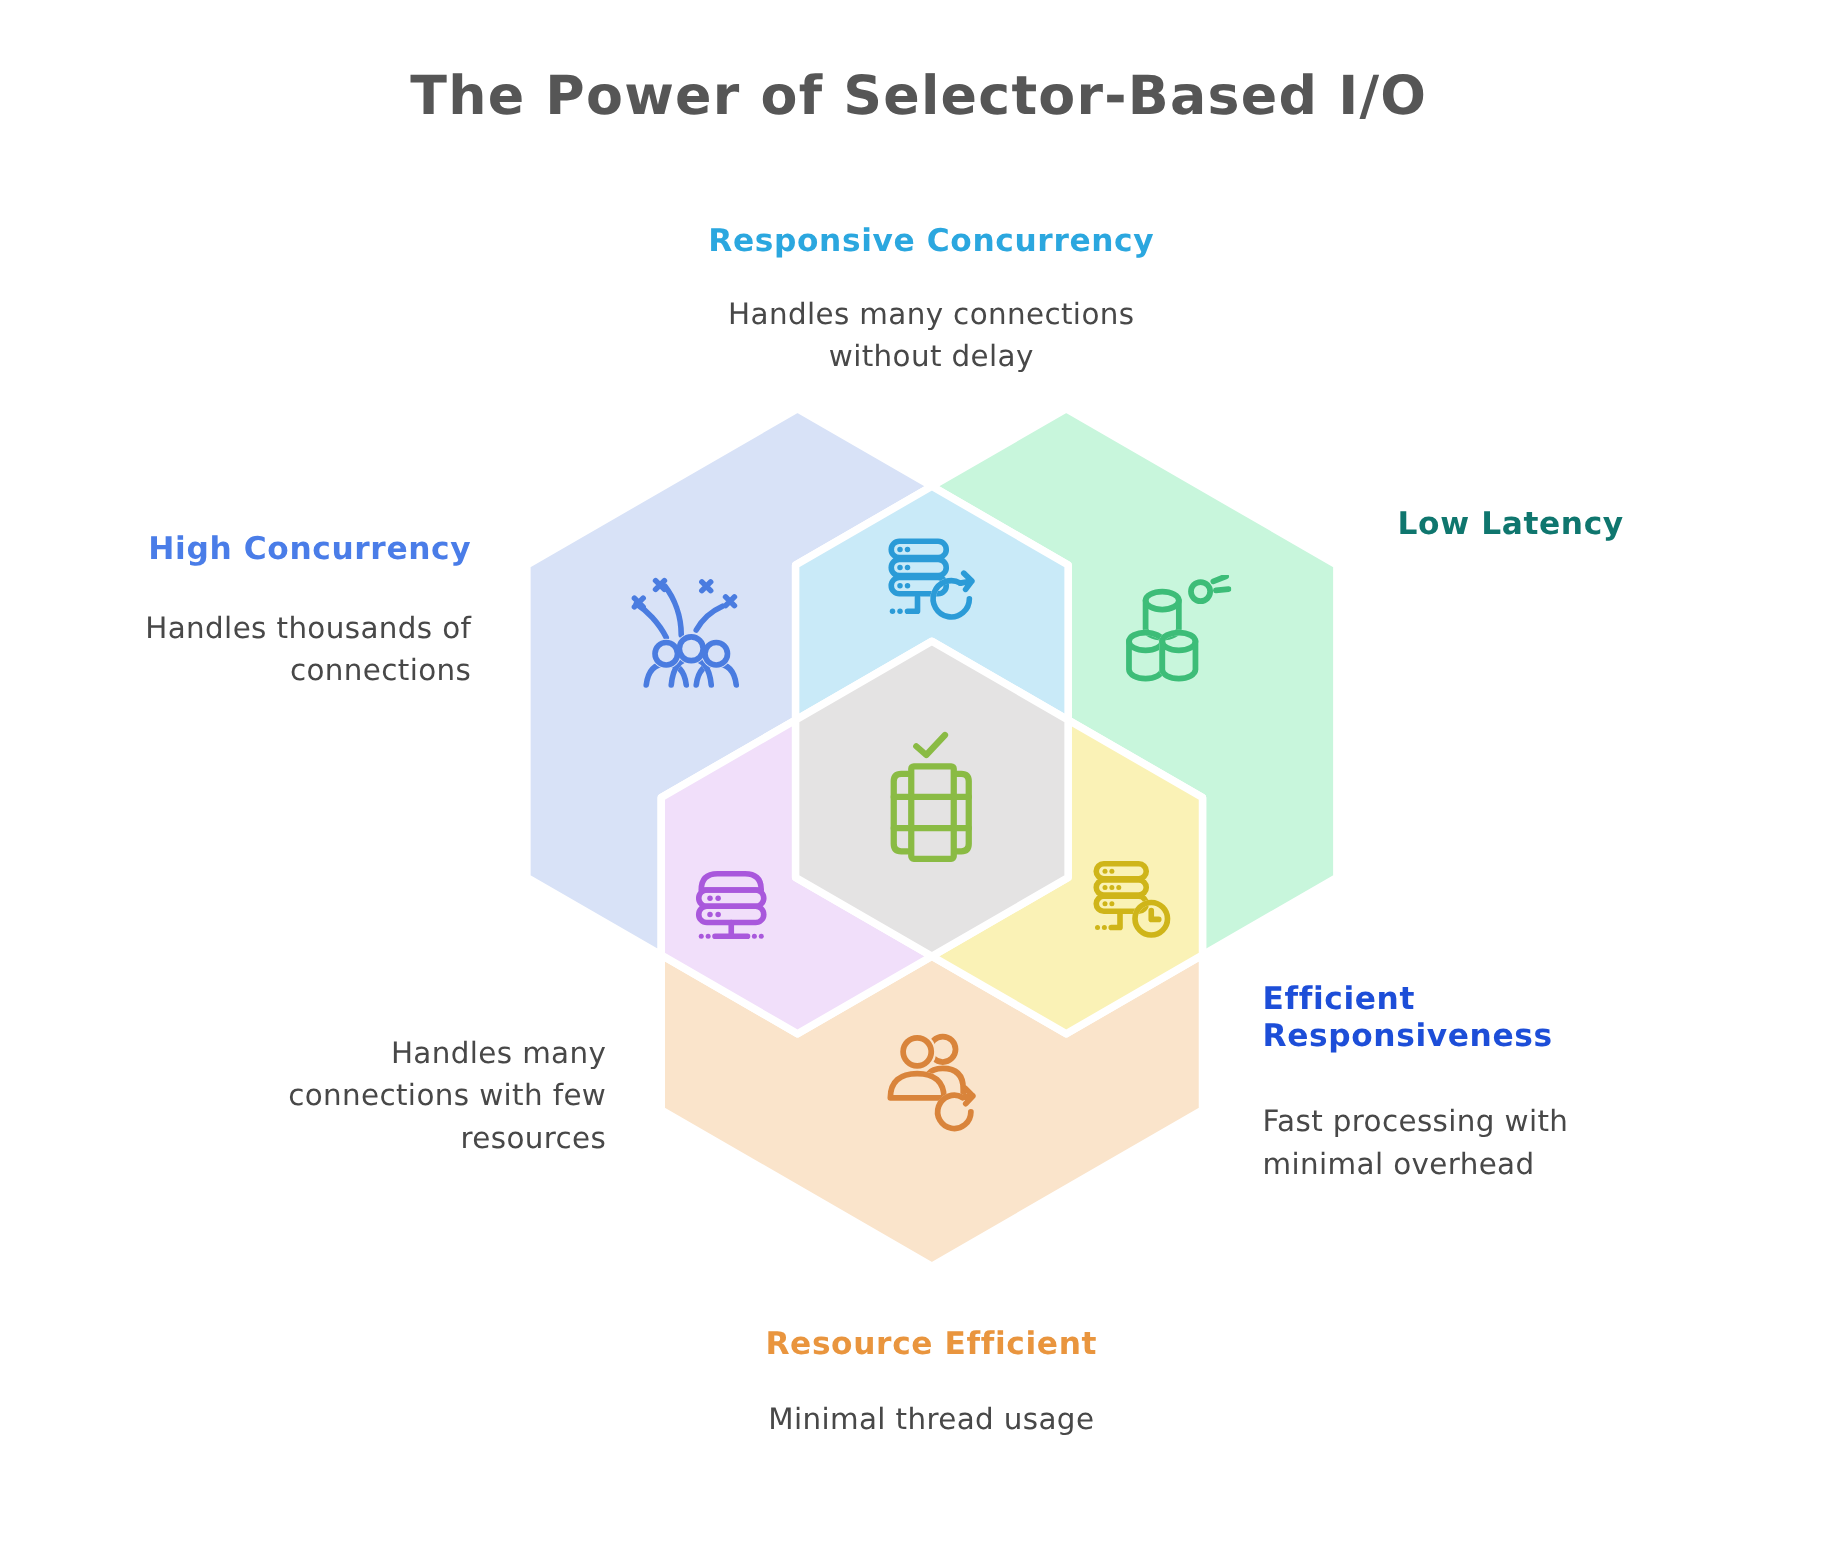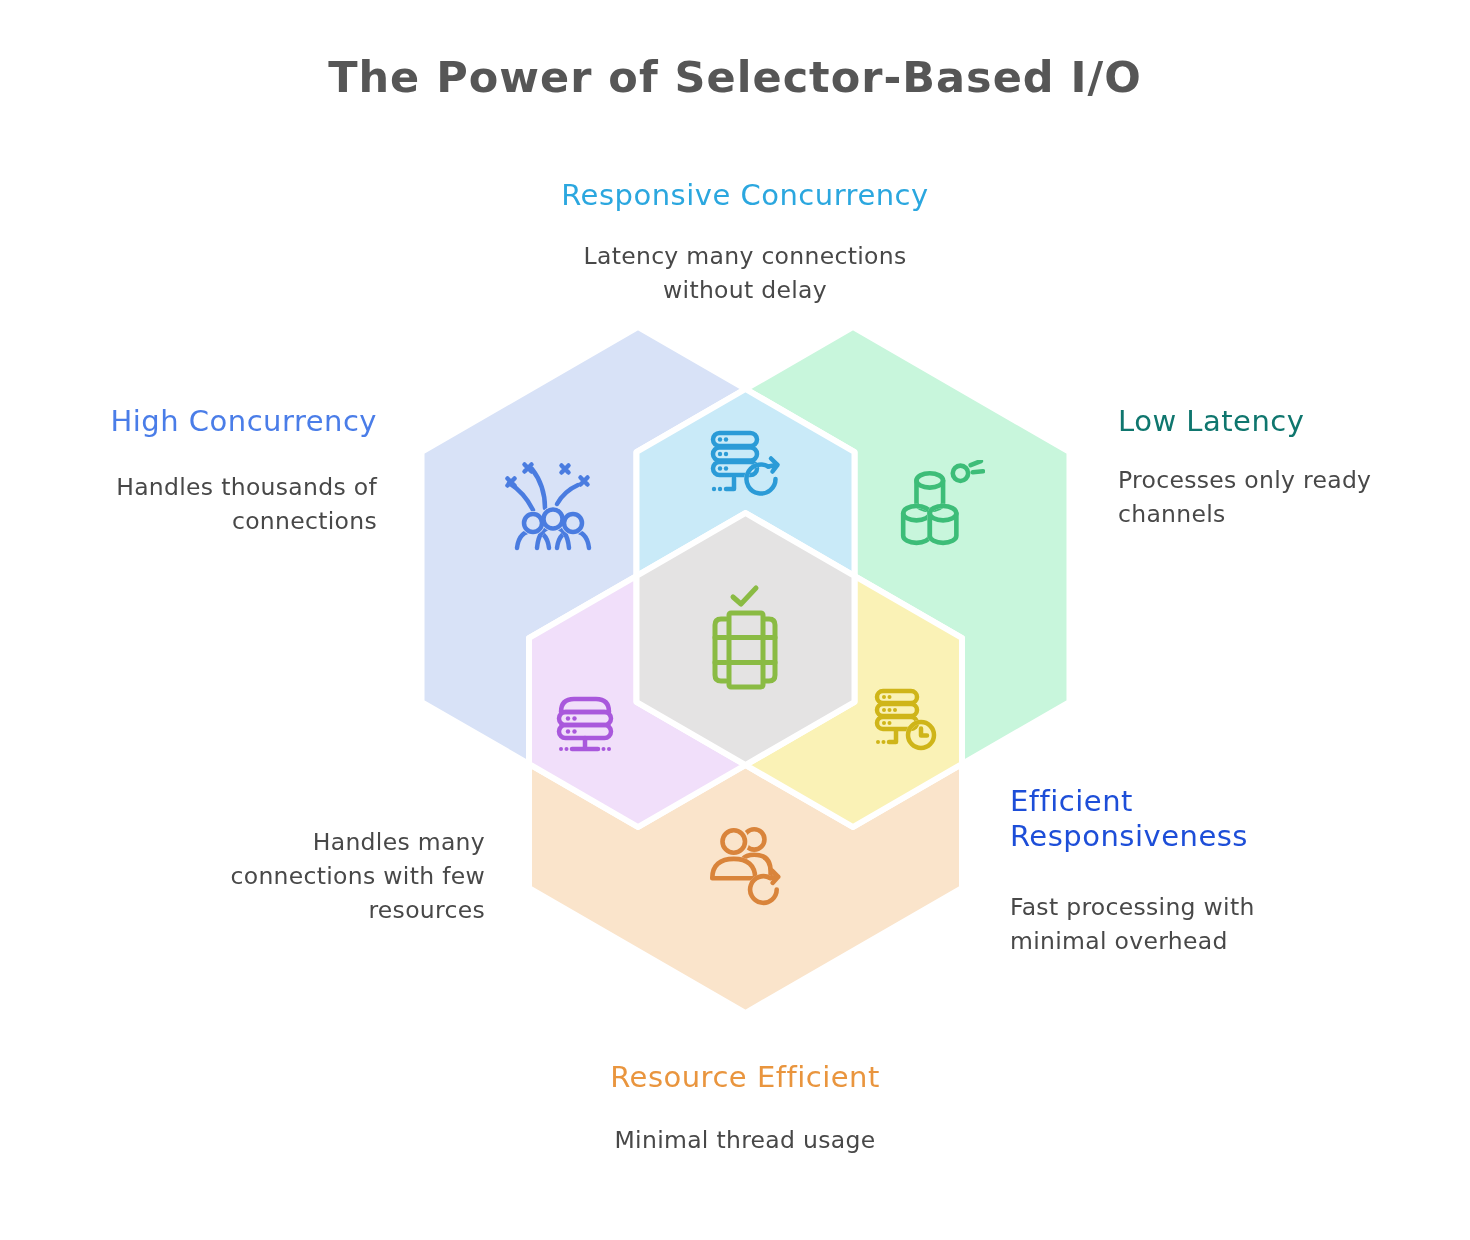--- a/index.html
+++ b/index.html
@@ -1,21 +1,21 @@
 <!DOCTYPE html>
 <html><head>
 <meta charset="utf-8">
 <style>
   html,body{margin:0;padding:0;background:#ffffff;}
   #canvas{position:relative;width:1470px;height:1240px;background:#ffffff;overflow:hidden;
           font-family:"DejaVu Sans","Liberation Sans",sans-serif;}
   .title{position:absolute;left:0;top:52px;width:1470px;text-align:center;
          font-size:43px;font-weight:700;letter-spacing:1px;}
   .section{position:absolute;}
-  .section .label{font-size:29px;font-weight:400;line-height:1.2;white-space:pre-line;letter-spacing:0.5px;}
+  .section .label{font-size:25px;font-weight:700;line-height:1.2;white-space:pre-line;letter-spacing:0.5px;}
   .section .desc{font-size:23.5px;line-height:1.45;white-space:pre-line;letter-spacing:0.3px;}
   .al-c{text-align:center}.al-l{text-align:left}.al-r{text-align:right}
   #sec-responsive{left:435px;top:178px;width:620px;} #sec-responsive .desc{margin-top:26px;}
   #sec-high{left:40px;top:404px;width:337px;}        #sec-high .desc{margin-top:31px;}
   #sec-low{left:1118px;top:404px;width:330px;}       #sec-low .desc{margin-top:24px;}
   #sec-scalable{left:150px;top:780px;width:335px;}   #sec-scalable .desc{margin-top:45px;}
   #sec-efficient{left:1010px;top:784px;width:340px;} #sec-efficient .desc{margin-top:36px;}
   #sec-resource{left:435px;top:1060px;width:620px;}  #sec-resource .desc{margin-top:28px;}
   svg.hexes{position:absolute;left:0;top:0;}
   svg.hexes polygon{stroke:#ffffff;stroke-width:6;stroke-linejoin:round;}
@@ -147,34 +147,32 @@
     <rect x="36" y="30" width="34" height="74" rx="2"></rect>
     <path d="M36 54.5 H70 M36 79.5 H70"></path>
     <path d="M33 36 H28 Q22 36 22 42 V92 Q22 98 28 98 H33"></path>
     <path d="M22 54.5 H33 M22 79.5 H33"></path>
     <path d="M71 36 H76 Q82 36 82 42 V92 Q82 98 76 98 H71"></path>
     <path d="M71 54.5 H82 M71 79.5 H82"></path>
   </svg>
 
   <div class="section al-c" id="sec-responsive">
     <div class="label" style="color: rgb(43, 167, 223);">Responsive Concurrency</div>
-    <div class="desc" style="color: rgb(72, 72, 72);">Latency many connections
+    <div class="desc" style="color: rgb(72, 72, 72);">Handles many connections
 without delay</div>
   </div>
 
   <div class="section al-r" id="sec-high">
-    <div class="label" style="color: rgb(74, 125, 232);">High Concurrency</div>
+    <div class="label" style="color: rgb(74, 125, 232); margin-top: 20px;">High Concurrency</div>
     <div class="desc" style="color: rgb(72, 72, 72);">Handles thousands of
 connections</div>
   </div>
 
   <div class="section al-l" id="sec-low">
     <div class="label" style="color: #0f766e;">Low Latency</div>
-    <div class="desc" style="color: rgb(72, 72, 72);">Processes only ready
-channels</div>
   </div>
 
   <div class="section al-r" id="sec-scalable">
     <div class="desc" style="color: rgb(72, 72, 72);">Handles many
 connections with few
 resources</div>
   </div>
 
   <div class="section al-l" id="sec-efficient">
     <div class="label" style="color: #1d4ed8;">Efficient

